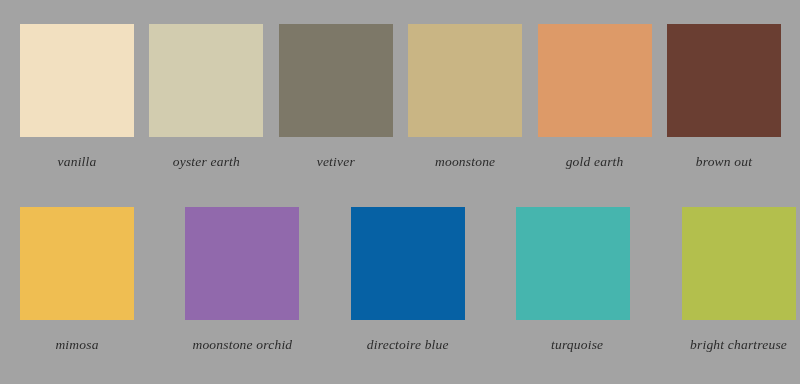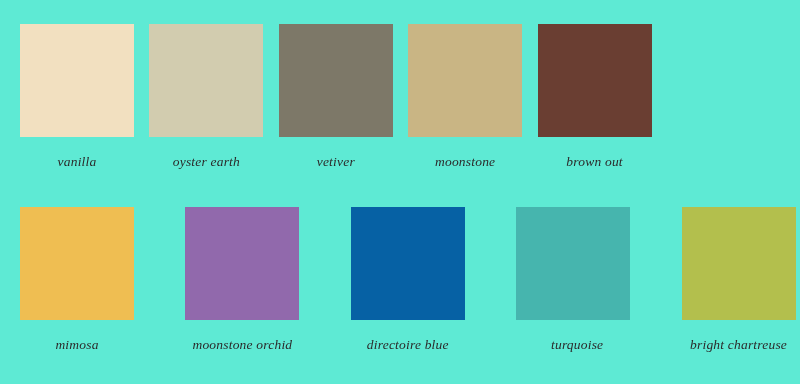--- a/index.html
+++ b/index.html
@@ -12,21 +12,21 @@
     width: 800px;
     height: 384px;
     overflow: hidden;
     font-family: "Liberation Serif", "DejaVu Serif", serif;
     -webkit-font-smoothing: antialiased;
   }
   .palette {
     position: relative;
     width: 800px;
     height: 384px;
-    background: #5eead4;
+    background: #a3a3a3;
     box-sizing: border-box;
   }
   .row {
     position: absolute;
     left: 0;
     width: 800px;
     display: flex;
     flex-direction: row;
     align-items: flex-start;
     padding-left: 20px;
@@ -82,20 +82,24 @@
     <div class="swatch-cell">
       <div class="swatch" style="background-color: rgb(125, 120, 104);"></div>
       <div class="swatch-label" style="color: rgb(43, 43, 43);">vetiver</div>
     </div>
 
     <div class="swatch-cell">
       <div class="swatch" style="background-color: rgb(201, 181, 132);"></div>
       <div class="swatch-label" style="color: rgb(43, 43, 43);">moonstone</div>
     </div>
 
+    <div class="swatch-cell">
+      <div class="swatch" style="background-color: rgb(221, 154, 104);"></div>
+      <div class="swatch-label" style="color: rgb(43, 43, 43);">gold earth</div>
+    </div>
 
     <div class="swatch-cell">
       <div class="swatch" style="background-color: rgb(106, 62, 50);"></div>
       <div class="swatch-label" style="color: rgb(43, 43, 43);">brown out</div>
     </div>
 
   </div>
 
   <div class="row row-bottom">
 

